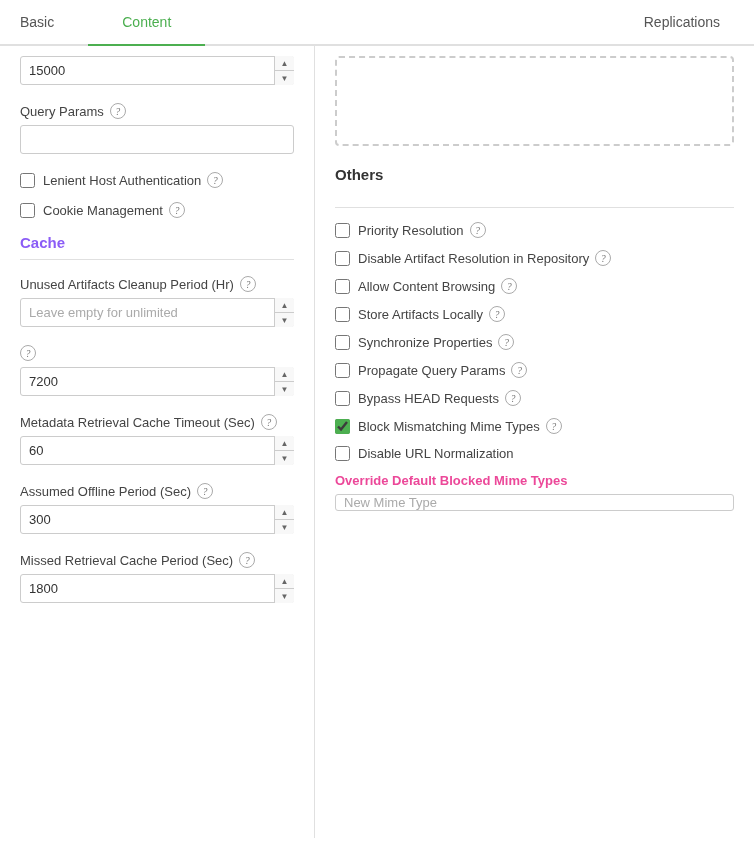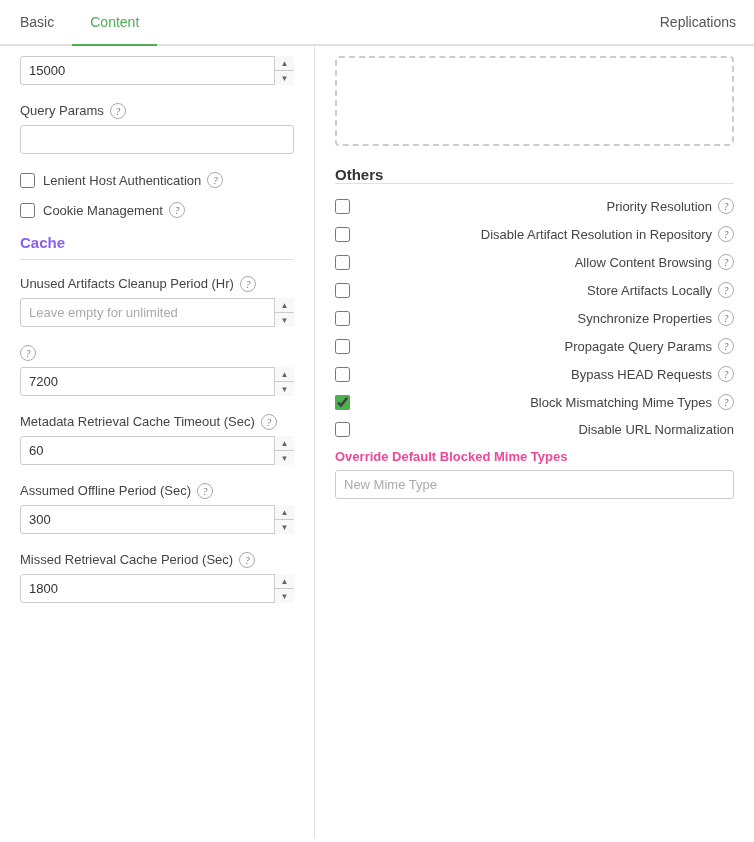--- a/index.html
+++ b/index.html
@@ -13,21 +13,21 @@
       overflow: hidden;
     }
 
     
     .tabs-bar {
       display: flex;
       border-bottom: 2px solid #e0e0e0;
       padding: 0;
     }
     .tab {
-      padding: 14px 18px;
+      padding: 14px 34px;
       cursor: pointer;
       font-size: 14px;
       color: #555;
       border-bottom: 2px solid transparent;
       margin-bottom: -2px;
     }
     .tab.active {
       color: #4caf50;
       border-bottom: 2px solid #4caf50;
       font-weight: 500;
@@ -59,20 +59,21 @@
       flex: 1;
       padding: 10px 20px 20px 20px;
     }
 
     
     .form-group {
       margin-bottom: 18px;
     }
     .form-label {
       display: flex;
+      align-items: center;
       gap: 6px;
       margin-bottom: 6px;
       font-size: 13px;
       color: #444;
     }
     .help-icon {
       display: inline-flex;
       align-items: center;
       justify-content: center;
       width: 16px;
@@ -166,30 +167,29 @@
       height: 90px;
       margin-bottom: 20px;
     }
 
     
     .others-header {
       font-size: 15px;
       font-weight: 600;
       color: #333;
       margin-bottom: 14px;
-      padding-bottom: 0;
+      padding-bottom: 24px;
       border-bottom: 1px solid #e0e0e0;
     }
 
     .option-row {
       display: flex;
       align-items: center;
       gap: 8px;
       margin-bottom: 12px;
-      justify-content: space-between;
     }
     .option-row input[type="checkbox"] {
       width: 15px;
       height: 15px;
       cursor: pointer;
       accent-color: #4caf50;
       flex-shrink: 0;
     }
     .option-label {
       display: flex;
@@ -201,21 +201,21 @@
 
     .override-label {
       font-size: 13px;
       font-weight: 600;
       color: #ec4899;
       margin-bottom: 6px;
     }
 
     .new-mime-input {
       width: 100%;
-      padding: 6px 8px;
+      padding: 0 8px;
       border: 1px solid #ccc;
       border-radius: 3px;
       font-size: 13px;
       color: #aaa;
       background: #fff;
     }
     .new-mime-input::placeholder { color: #aaa; }
 
     .top-input-value {
       font-size: 13px;

